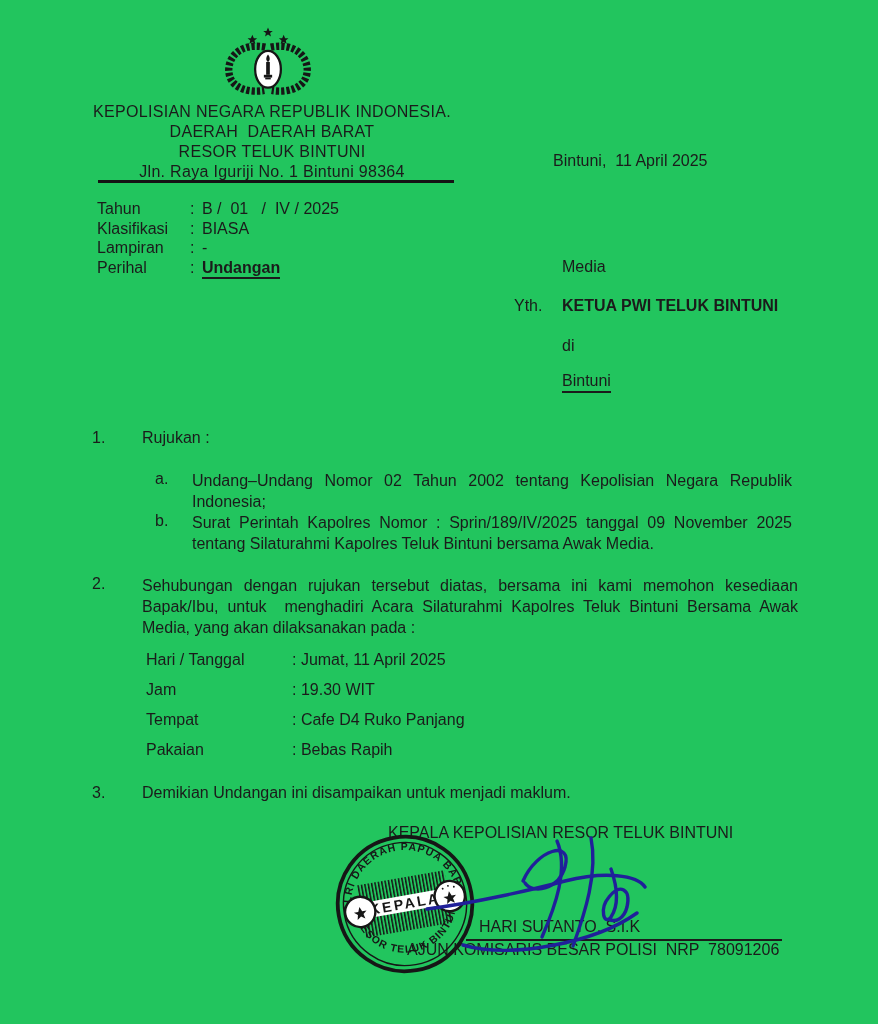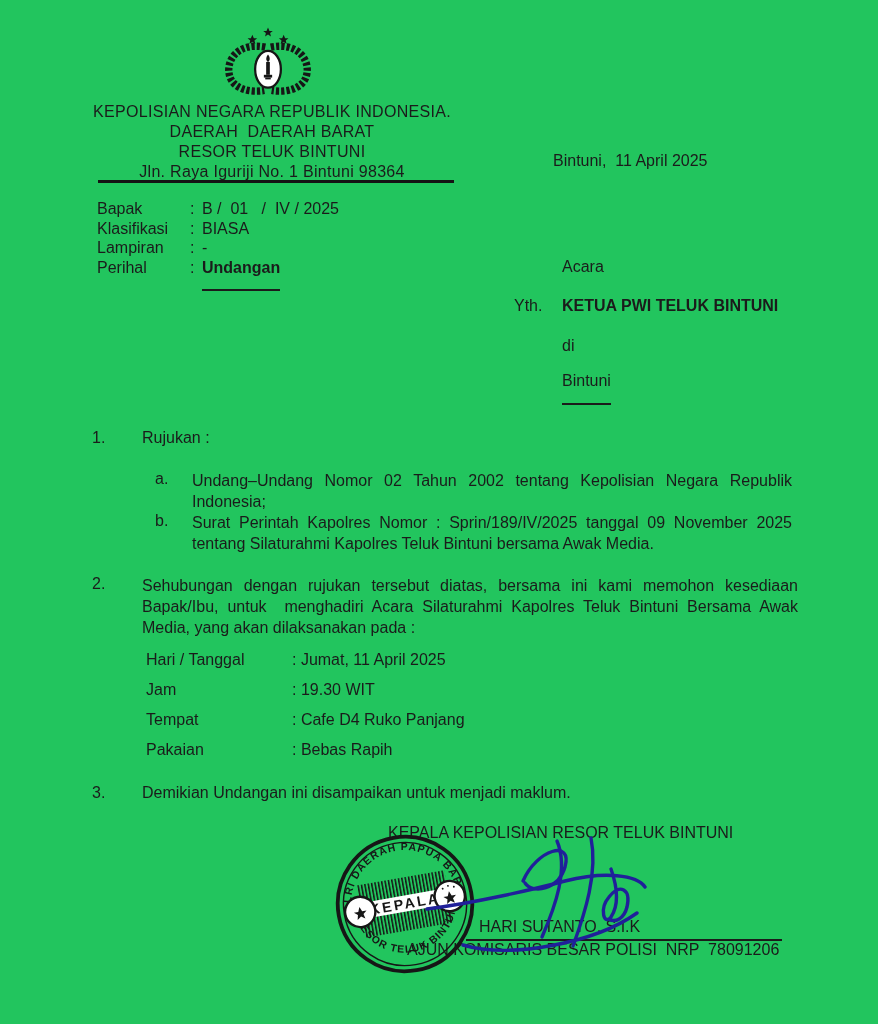--- a/index.html
+++ b/index.html
@@ -6,21 +6,21 @@
   .page {
     position:relative; width:878px; height:1024px; margin:0 auto;
     background:#22c55e; color:#1b1b1b;
     font-family:"Liberation Sans", sans-serif; font-size:16px;
     overflow:hidden;
   }
   .abs { position:absolute; }
   .b { font-weight:bold; }
   .pre { white-space:pre-wrap; }
   .j { text-align:justify; white-space:pre-wrap; line-height:21px; }
-  .u2 { border-bottom:2px solid #1b1b1b; padding-bottom:13px; }
+  .u2 { border-bottom:2px solid #1b1b1b; padding-bottom:1px; }
 
   .letterhead { left:58px; top:102px; width:428px; line-height:20px; text-align:center; letter-spacing:0.3px; }
   .lh-rule { left:98px; top:180px; width:356px; height:3px; background:#141414; }
   .dateline { left:553px; top:152px; }
 
   .meta { left:97px; top:199px; line-height:19.5px; }
   .mrow { height:19.5px; }
   .mlabel { display:inline-block; width:93px; }
   .msep { display:inline-block; width:12px; }
   .mval { white-space:pre-wrap; }
@@ -75,34 +75,34 @@
     <div class="pre">DAERAH  DAERAH BARAT</div>
     <div>RESOR TELUK BINTUNI</div>
     <div>Jln. Raya Iguriji No. 1 Bintuni 98364</div>
   </div>
   <div class="abs lh-rule"></div>
 
   <div class="abs dateline pre">Bintuni,  11 April 2025</div>
 
   <div class="abs meta">
     <div class="mrow">
-      <span class="mlabel">Bapak</span><span class="msep">:</span><span class="mval">B /  01   /  IV / 2025</span>
+      <span class="mlabel">Tahun</span><span class="msep">:</span><span class="mval">B /  01   /  IV / 2025</span>
     </div>
     <div class="mrow">
       <span class="mlabel">Klasifikasi</span><span class="msep">:</span><span class="mval">BIASA</span>
     </div>
     <div class="mrow">
       <span class="mlabel">Lampiran</span><span class="msep">:</span><span class="mval">-</span>
     </div>
     <div class="mrow">
       <span class="mlabel">Perihal</span><span class="msep">:</span><span class="mval b u2">Undangan</span>
     </div>
   </div>
 
-  <div class="abs kepada">Acara</div>
+  <div class="abs kepada">Media</div>
   <div class="abs ythrow">
     <span class="yth">Yth.</span><span class="b">KETUA PWI TELUK BINTUNI</span>
   </div>
   <div class="abs di">di</div>
   <div class="abs city u2">Bintuni</div>
 
   <div class="abs num" style="left:92px; top:429px;">1.</div>
   <div class="abs" style="left:142px; top:429px;">Rujukan :</div>
 
   <div class="abs sub-letter" style="left:155px; top:470px;">a.</div>

